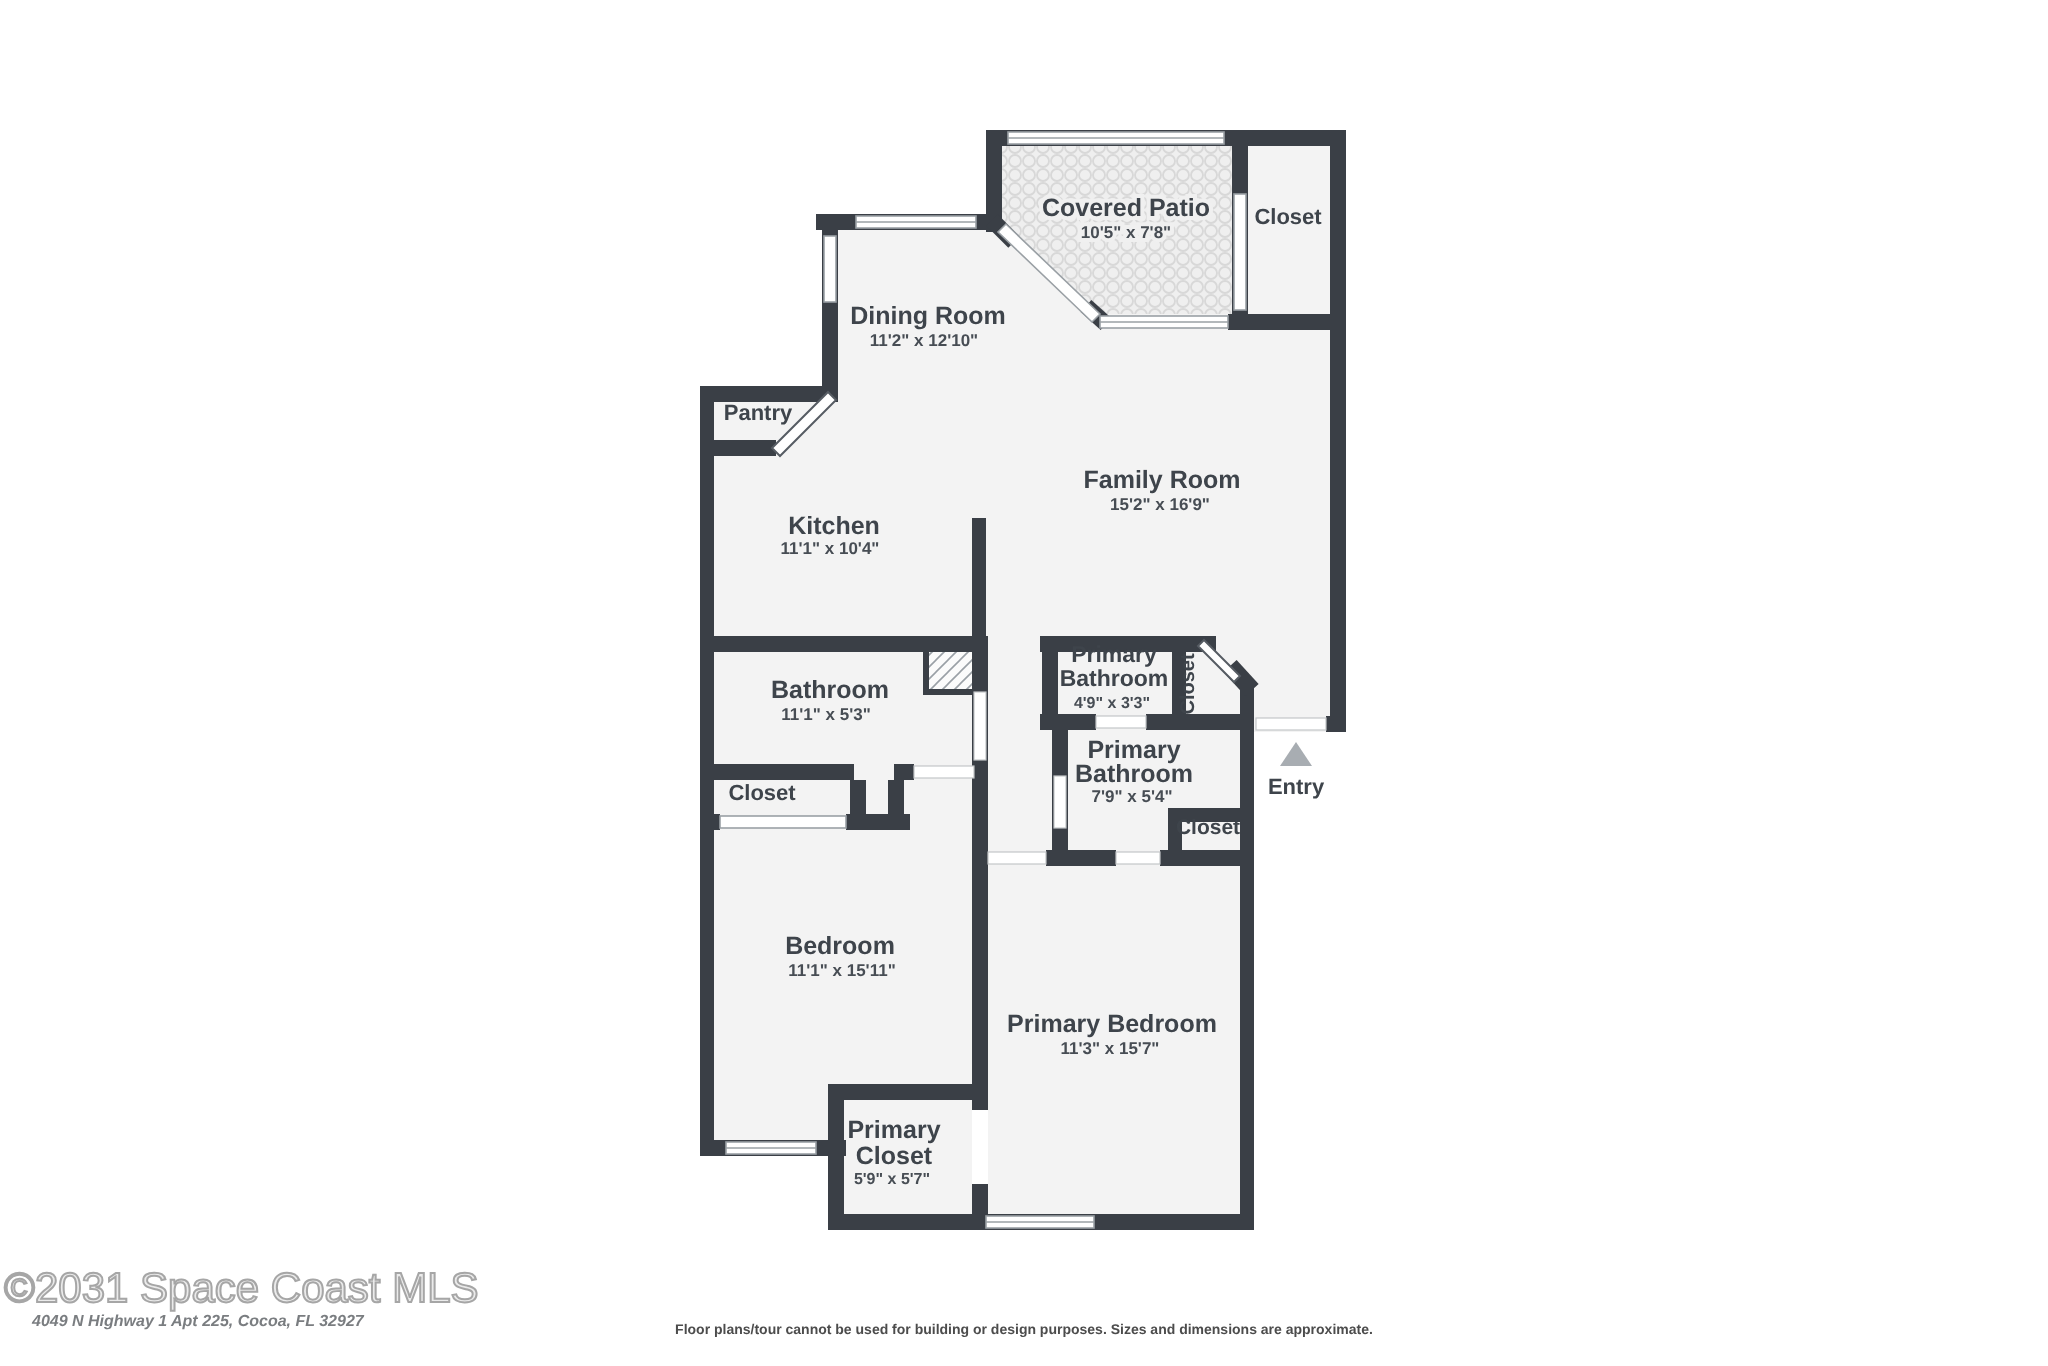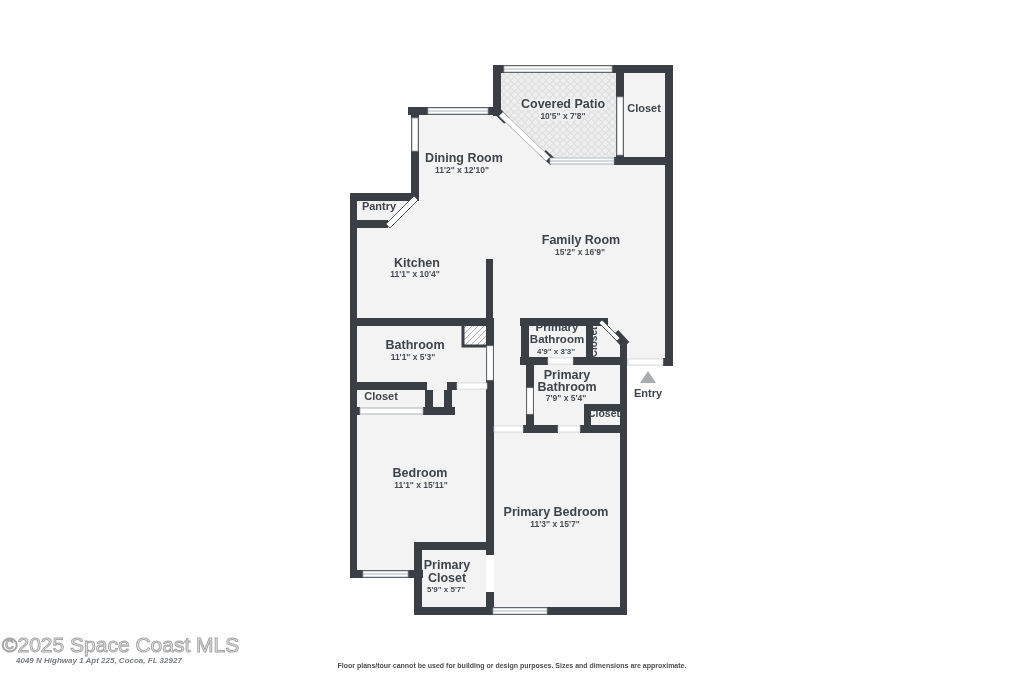--- a/index.html
+++ b/index.html
@@ -168,16 +168,16 @@
 
     <text class="rn" x="556" y="516">Primary Bedroom</text>
     <text class="rd" x="555" y="527">11'3" x 15'7"</text>
 
     <text class="rn" x="447" y="569">Primary</text>
     <text class="rn" x="447" y="582">Closet</text>
     <text class="rd" x="446" y="592" style="font-size:8px">5'9" x 5'7"</text>
   </g>
 </svg>
 
-<div class="wm">©2025 Space Coast MLS</div>
+<div class="wm">©2031 Space Coast MLS</div>
 <div class="addr">4049 N Highway 1 Apt 225, Cocoa, FL 32927</div>
 <div class="floor">Floor 1</div>
 <div class="disc">Floor plans/tour cannot be used for building or design purposes. Sizes and dimensions are approximate.</div>
 
 </body></html>

